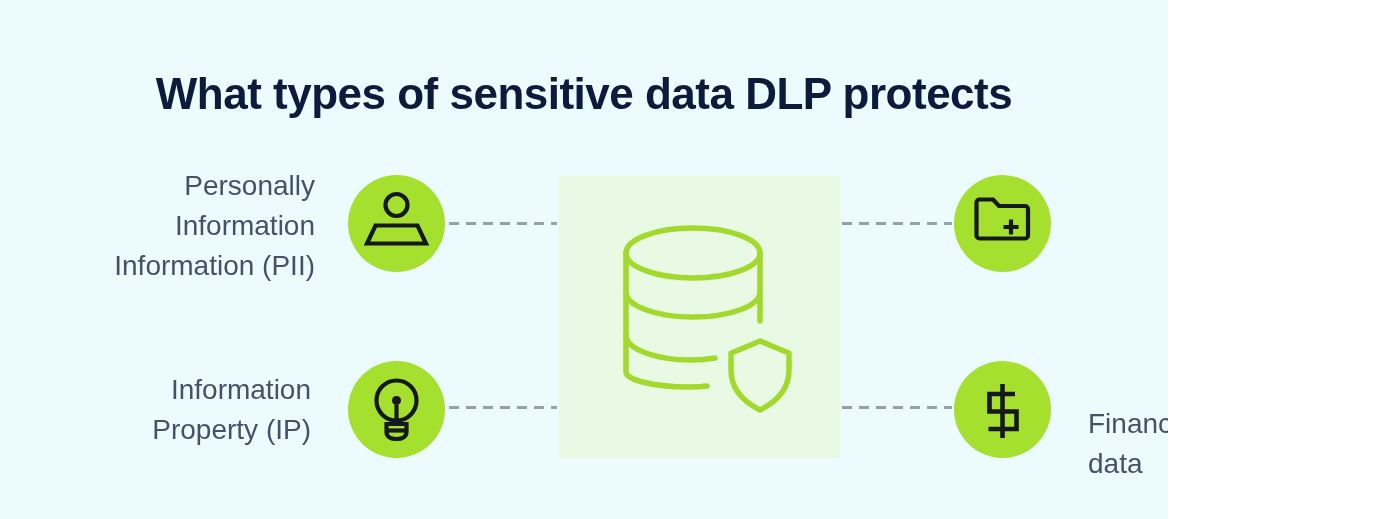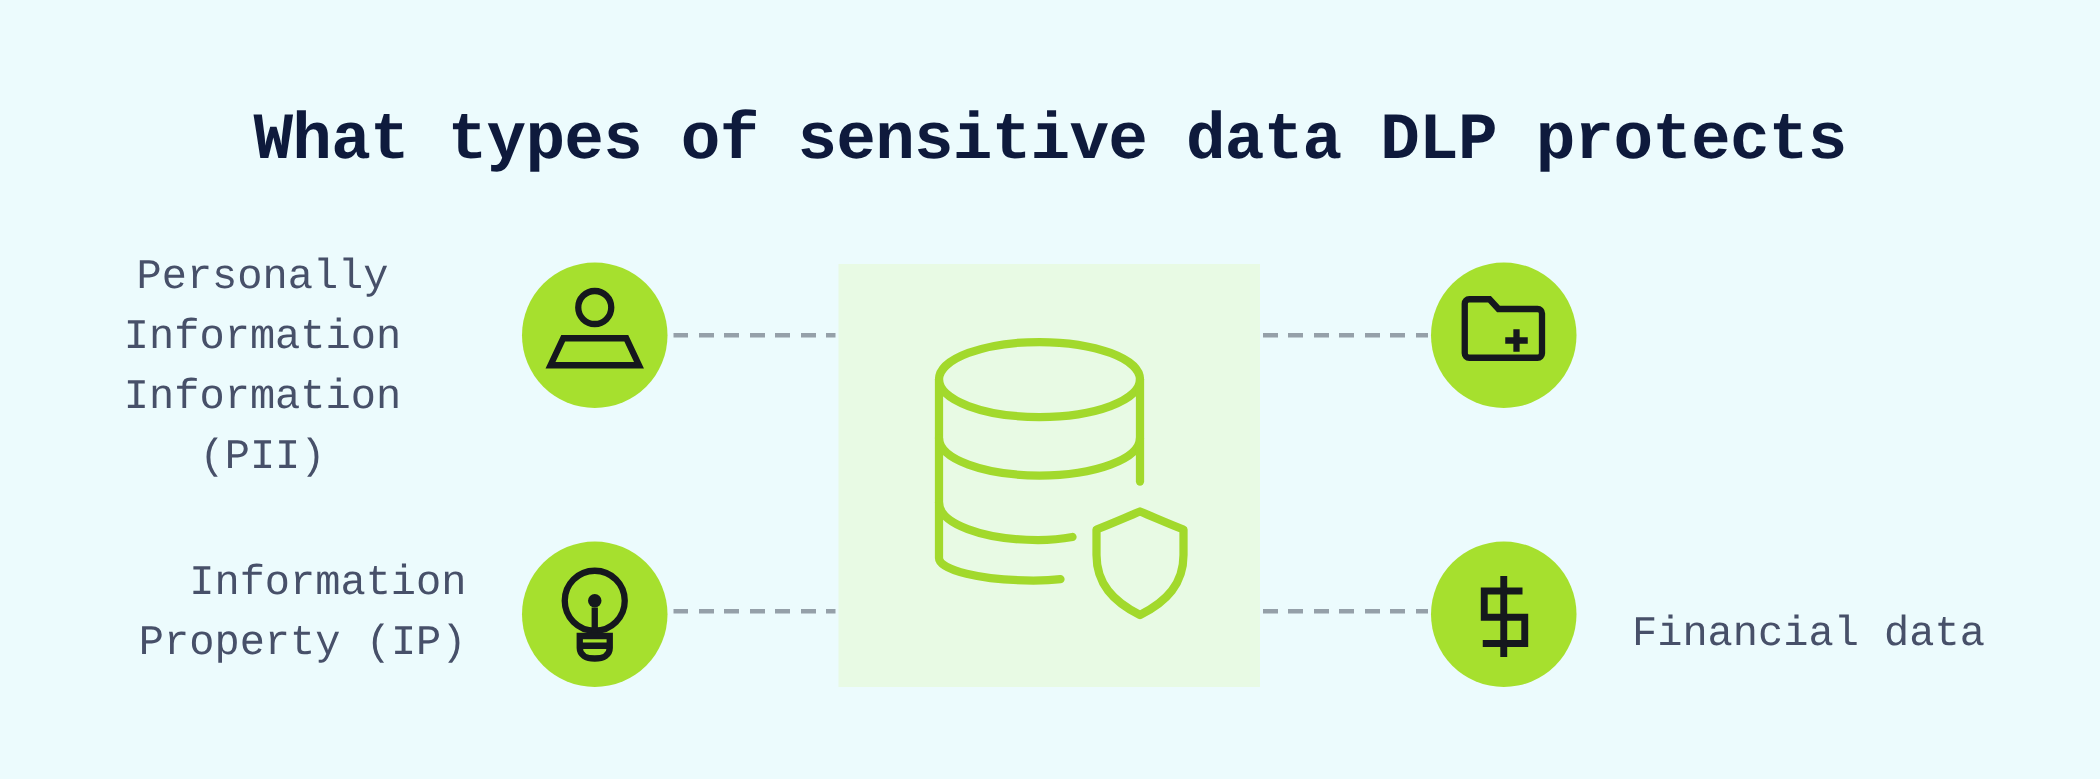--- a/index.html
+++ b/index.html
@@ -1,21 +1,21 @@
 <!DOCTYPE html>
 <html style="--background: #ecfbfd; --title_color: #0e1a3c; --text_color: #475069; --circle_green: #a6e02e; --box_green: #e8fae4; --icon_line_green: #a2d92c; --dash_gray: #95a0a9; --icon_black: #15181d;"><head>
 <meta charset="utf-8">
 <style>
   html, body { margin: 0; padding: 0; background: #fff; }
   .canvas {
     position: relative;
-    width: 1400px;
+    width: 1168px;
     height: 519px;
     background: var(--background, #ecfbfd);
-    font-family: Liberation Mono, monospace;
+    font-family: Liberation Sans, sans-serif;
     overflow: hidden;
   }
   .title {
     position: absolute;
     top: 70px;
     left: 0;
     width: 100%;
     margin: 0;
     text-align: center;
     font-size: 44px;
@@ -23,21 +23,21 @@
     font-weight: bold;
     letter-spacing: -0.5px;
     color: var(--title_color, #0e1a3c);
   }
   .label {
     position: absolute;
     font-size: 28px;
     line-height: 40px;
     color: var(--text_color, #475069);
   }
-  .label-pii { left: 35px;   top: 166px; width: 280px; text-align: center; }
+  .label-pii { left: 35px;   top: 166px; width: 280px; text-align: right; }
   .label-phi { left: 1088px; top: 186px; text-align: left; }
   .label-ip  { left: 31px;   top: 370px; width: 280px; text-align: right; }
   .label-fin { left: 1088px; top: 404px; text-align: left; }
 
   .badge {
     position: absolute;
     width: 97px; height: 97px;
     border-radius: 50%;
     background: var(--circle_green, #a6e02e);
     display: flex; align-items: center; justify-content: center;

